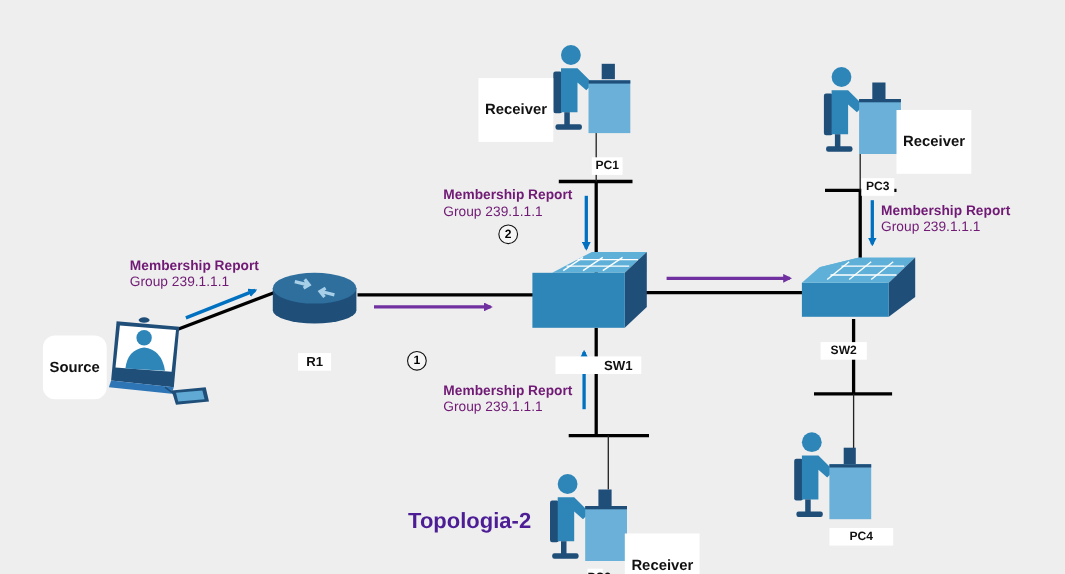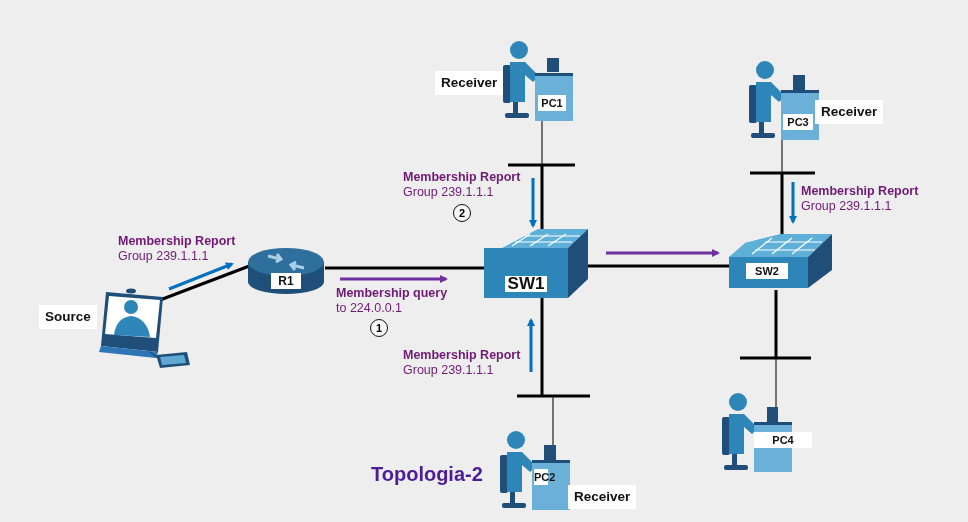--- a/index.html
+++ b/index.html
@@ -7,32 +7,33 @@
     width: 968px; height: 522px; overflow: hidden;
     background: #eeeeee;
     font-family: "Liberation Sans", "DejaVu Sans", sans-serif;
     position: relative;
   }
   #stage { position: absolute; left: 0; top: 0; width: 968px; height: 522px; }
   .lbl { position: absolute; font-size: 12.5px; line-height: 15px; color: #701a75; white-space: nowrap; }
   .lbl .t1 { font-weight: bold; }
   .tag {
     position: absolute; background: #ffffff; font-weight: bold; font-size: 13.5px;
-    color: #111; padding: 3px 6px; white-space: nowrap; line-height: 18px;
+    color: #111; padding: 20px 6px; white-space: nowrap; line-height: 18px;
   }
   .num {
     position: absolute; width: 16px; height: 16px; border: 1.4px solid #111; border-radius: 50%;
     font-size: 11px; font-weight: bold; text-align: center; line-height: 16px; background: #f6f6f6;
   }
   .title {
     position: absolute; left: 371px; top: 463px; font-size: 20px; font-weight: bold; color: #4c1d95;
   }
   .devlabel {
     position: absolute; background: #fff; font-weight: bold; font-size: 12px; text-align: center; color: #111;
     line-height: 16px;
+    margin-top: 48px;
   }
 </style>
 </head>
 <body>
 
 <div id="stage">
   <svg width="968" height="522" viewBox="0 0 968 522" style="position:absolute;left:0;top:0">
     <defs>
       <marker id="mPurple" markerWidth="8" markerHeight="8" refX="6" refY="4" orient="auto" markerUnits="userSpaceOnUse">
         <path d="M0,0 L8,4 L0,8 z" fill="#7030a0"></path>
@@ -153,41 +154,37 @@
       <rect x="0" y="25" width="8" height="38" rx="2" fill="#1f4e79"></rect>
       <path d="M7,22 L22,22 L36,36 L30,42 L22,35 L22,62 L7,62 z" fill="#2e86b8"></path>
       <rect x="10" y="62" width="5" height="12" fill="#1f4e79"></rect>
       <rect x="2" y="73" width="24" height="5" rx="2" fill="#1f4e79"></rect>
       <polygon points="45,15 56,15 56,30 45,30" fill="#1f4e79"></polygon>
       <rect x="32" y="30" width="38" height="50" fill="#6ab0d8"></rect>
       <rect x="32" y="30" width="38" height="3" fill="#1f4e79"></rect>
     </g>
   </svg>
 
-  <div class="tag" style="left:39px;top:305px;">Source</div>
+  <div class="tag" style="left:39px;top:305px;border-radius:11px;">Source</div>
   <div class="devlabel" style="left:271px;top:273px;width:30px;">R1</div>
-  <div class="devlabel" style="left:505px;top:276px;width:42px;font-size:17px;">SW1</div>
+  <div class="devlabel" style="left:505px;top:276px;width:42px;font-size:12px;padding-left:36px;">SW1</div>
   <div class="devlabel" style="left:746px;top:263px;width:42px;font-size:11px;">SW2</div>
   <div class="devlabel" style="left:538px;top:95px;width:28px;font-size:11px;">PC1</div>
   <div class="devlabel" style="left:534px;top:469px;width:14px;font-size:11px;">PC2</div>
   <div class="devlabel" style="left:783px;top:114px;width:30px;font-size:11px;">PC3</div>
   <div class="devlabel" style="left:754px;top:432px;width:58px;font-size:11px;">PC4</div>
 
   <div class="tag" style="left:435px;top:71px;">Receiver</div>
   <div class="tag" style="left:568px;top:485px;">Receiver</div>
   <div class="tag" style="left:815px;top:100px;">Receiver</div>
 
   <div class="lbl" style="left:118px;top:234px;">
     <div class="t1">Membership Report</div>
     <div>Group 239.1.1.1</div>
   </div>
-  <div class="lbl" style="left:336px;top:286px;">
-    <div class="t1">Membership query</div>
-    <div>to 224.0.0.1</div>
-  </div>
   <div class="num" style="left:370px;top:319px;">1</div>
 
   <div class="lbl" style="left:403px;top:170px;">
     <div class="t1">Membership Report</div>
     <div>Group 239.1.1.1</div>
   </div>
   <div class="num" style="left:453px;top:204px;">2</div>
 
   <div class="lbl" style="left:403px;top:348px;">
     <div class="t1">Membership Report</div>

